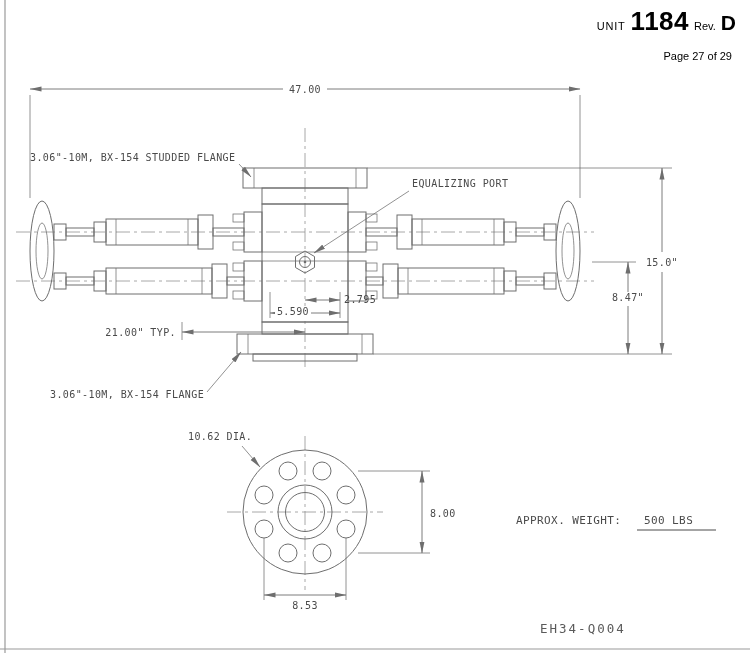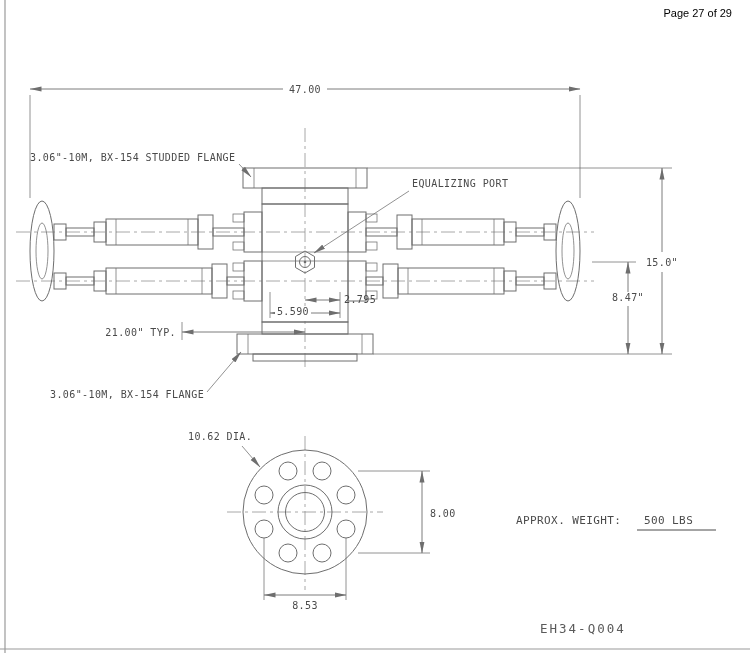--- a/index.html
+++ b/index.html
@@ -9,39 +9,45 @@
   }
   .title-block {
     position:absolute; top:6px; right:14px; text-align:right; color:#000;
     font-family:"Liberation Sans", sans-serif;
   }
   .tb-row1 { display:flex; align-items:baseline; justify-content:flex-end; gap:5px; }
   .tb-unit { font-size:11px; letter-spacing:0.8px; }
   .tb-number { font-size:26px; font-weight:bold; letter-spacing:0.5px; }
   .tb-rev { font-size:11px; }
   .tb-rev-val { font-size:21px; font-weight:bold; }
-  .tb-page { font-size:11px; margin-top:1px; padding-right:4px; }
+  .tb-page { font-size:11px; margin-top:13px; padding-right:4px; }
 
   svg { position:absolute; left:0; top:0; }
   .ln  { fill:none; stroke:#6e6e6e; stroke-width:1; }
   .lnt { fill:none; stroke:#6e6e6e; stroke-width:0.75; }
   .cl  { fill:none; stroke:#929292; stroke-width:0.8; stroke-dasharray:14 4 3 4; }
   .dim { fill:none; stroke:#6e6e6e; stroke-width:0.9; }
   .mask { fill:#ffffff; stroke:none; }
   .frame { stroke:#9a9a9a; stroke-width:1.2; }
   text.t { font-family:"DejaVu Sans Mono", monospace; font-size:10px; fill:#4a4a4a; letter-spacing:0.4px; }
   text.t-note { font-size:11px; }
   text.t-dwg { font-size:12.5px; letter-spacing:2px; fill:#5a5a5a; }
 </style>
 </head>
 <body>
 
 <div class="sheet">
 
   <div class="title-block">
+    <div class="tb-row1">
+      <span class="tb-unit">UNIT</span>
+      <span class="tb-number">1184</span>
+      <span class="tb-rev">Rev.</span>
+      <span class="tb-rev-val">D</span>
+    </div>
     <div class="tb-page">Page 27 of 29</div>
   </div>
 
   <svg width="750" height="653" viewBox="0 0 750 653">
     <defs>
       <marker id="arr" viewBox="0 0 12 6" markerWidth="12" markerHeight="6" refX="11.5" refY="3" orient="auto-start-reverse" markerUnits="userSpaceOnUse">
         <path d="M0,0.5 L12,3 L0,5.5 Z" fill="#6e6e6e"></path>
       </marker>
     </defs>
 

